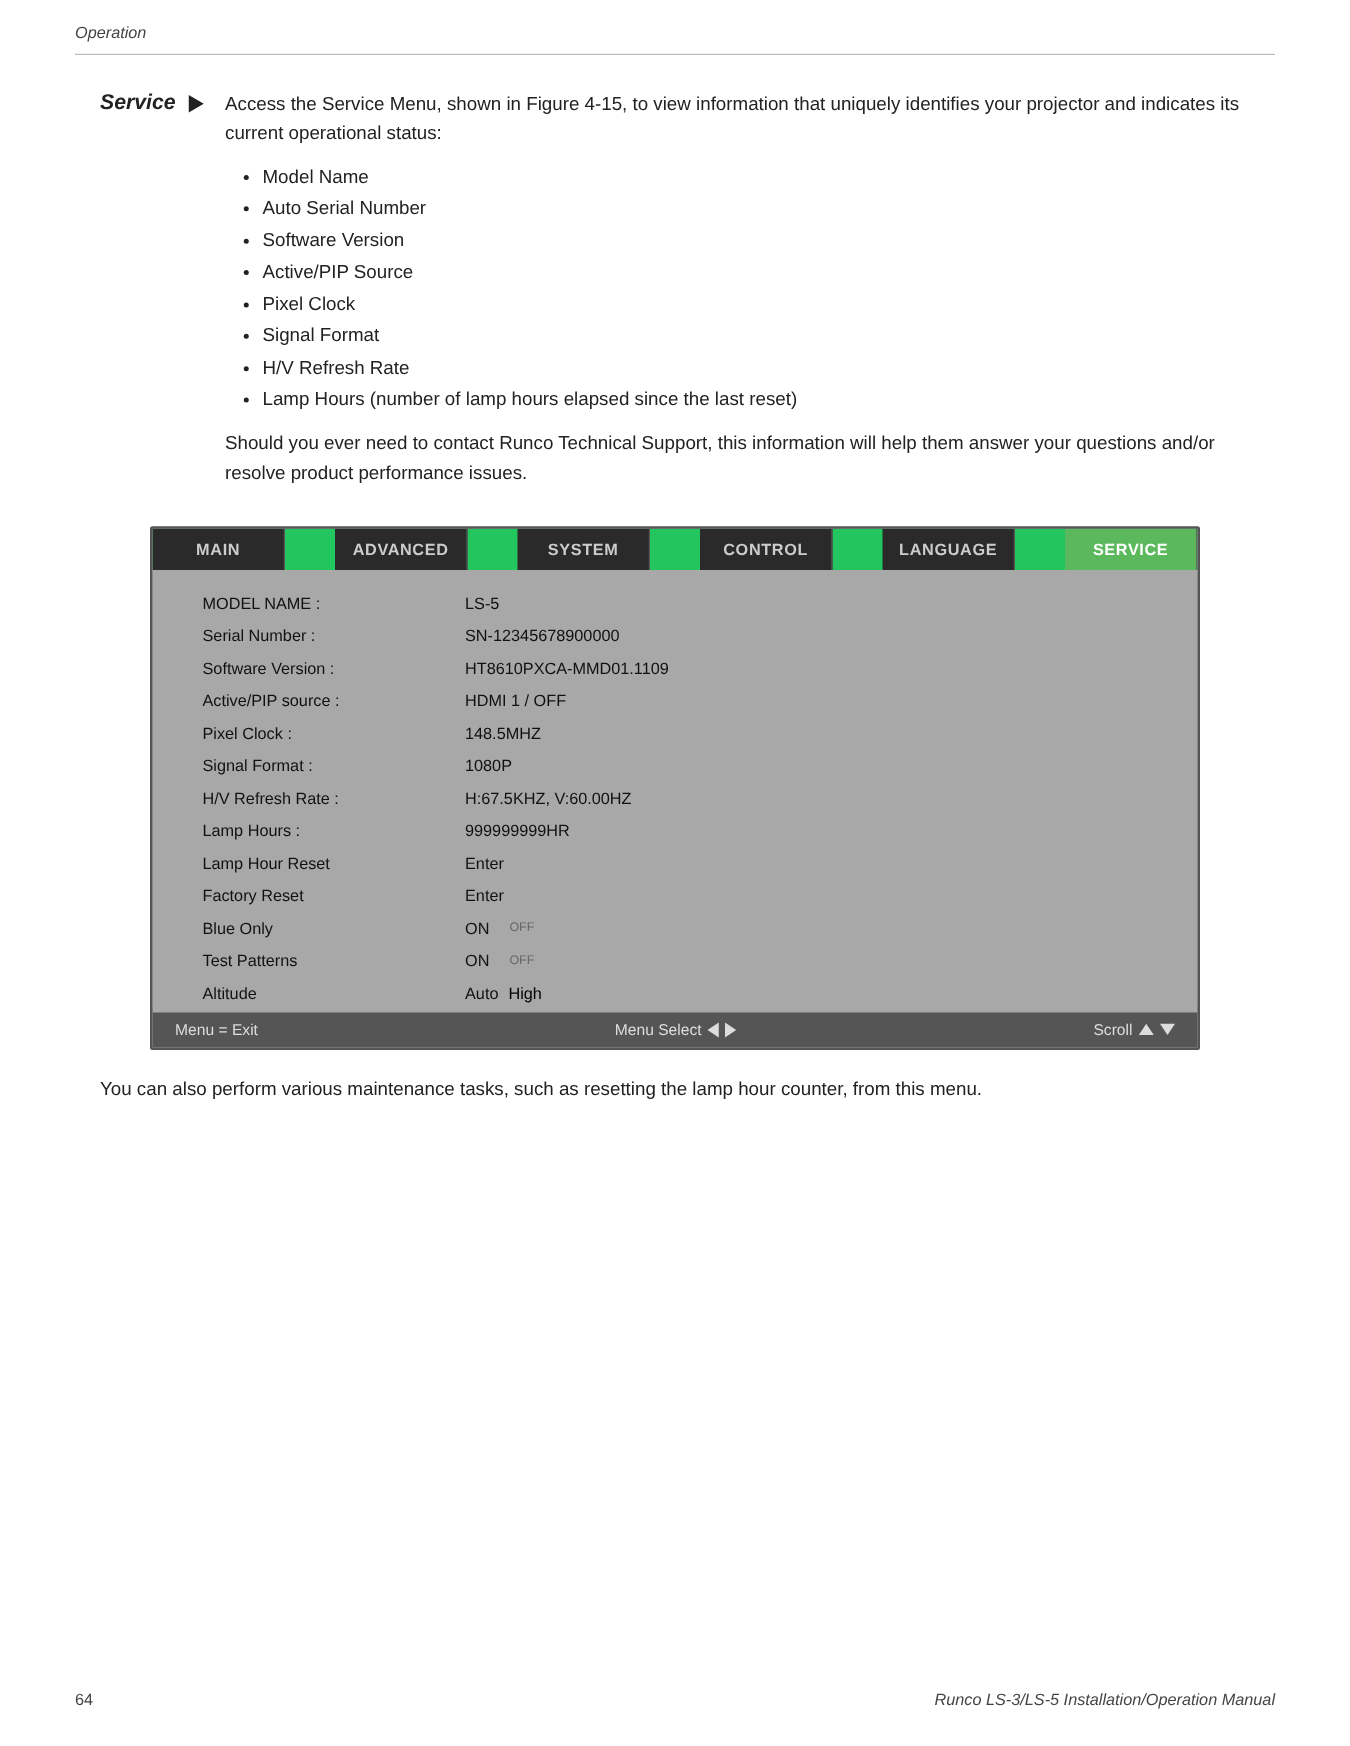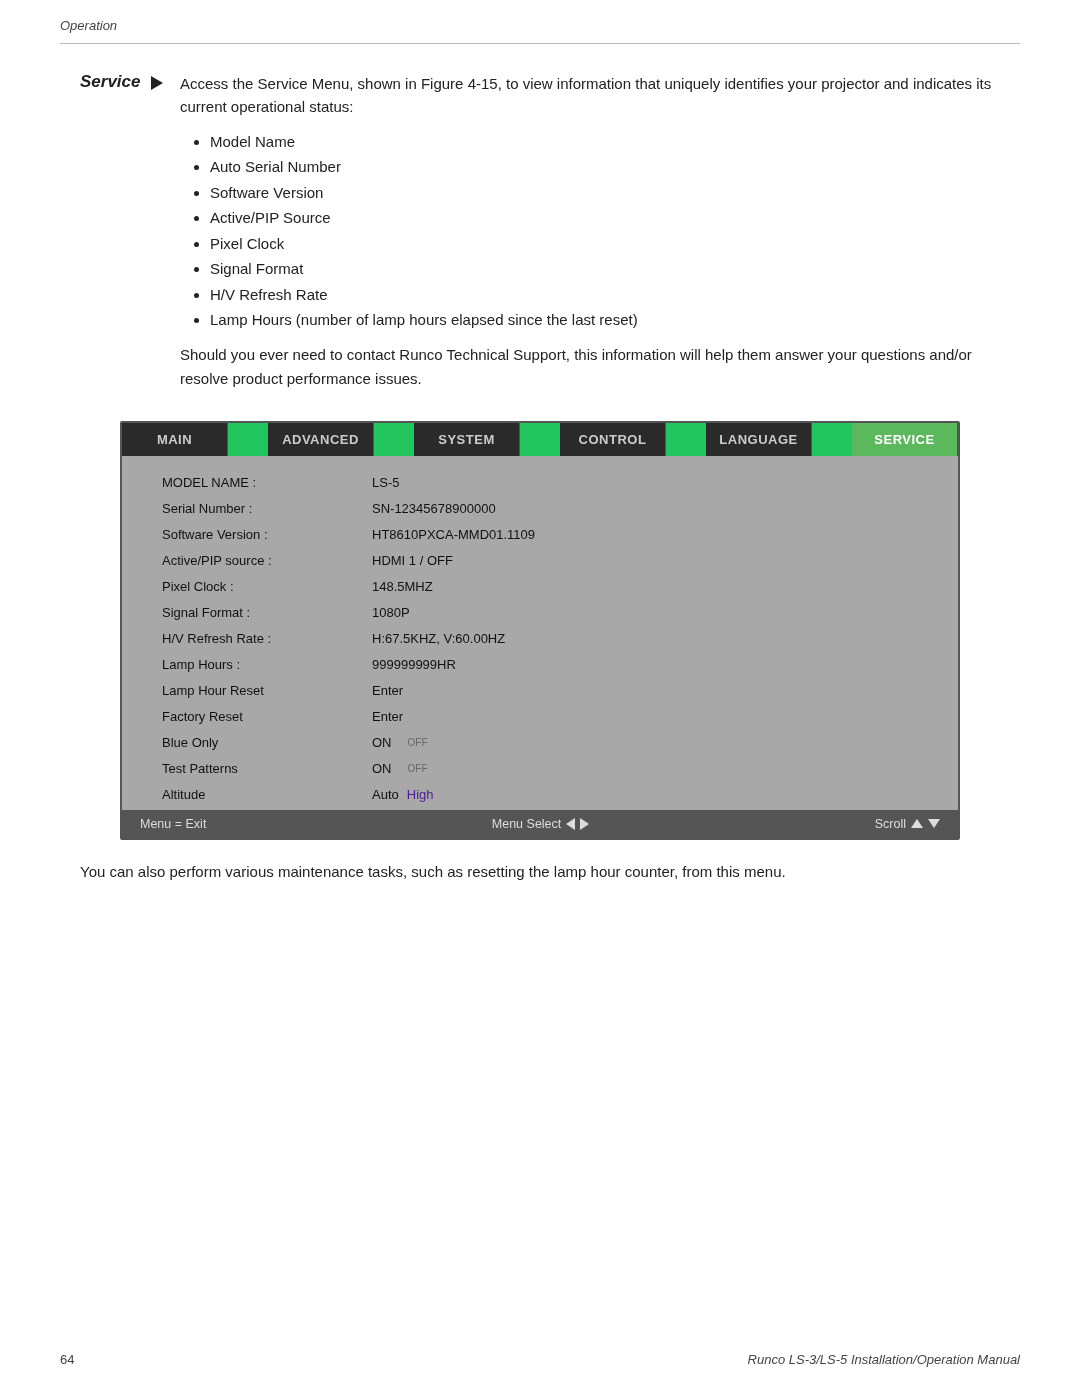--- a/index.html
+++ b/index.html
@@ -295,21 +295,21 @@
         <div class="osd-label">Test Patterns</div>
         <div class="value-group">
           <span class="osd-value">ON</span>
           <span class="osd-value-dim">OFF</span>
         </div>
       </div>
       <div class="osd-row">
         <div class="osd-label">Altitude</div>
         <div class="value-group">
           <span class="osd-value">Auto</span>
-          <span style="color:#4c1d95; margin-left:8px; font-size:13px;">High</span>
+          <span style="color:#000000; margin-left:8px; font-size:13px;">High</span>
         </div>
       </div>
     </div>
 
     <div class="osd-footer">
       <div class="osd-footer-item">
         <span>Menu = Exit</span>
       </div>
       <div class="osd-footer-item">
         <span>Menu Select</span>

